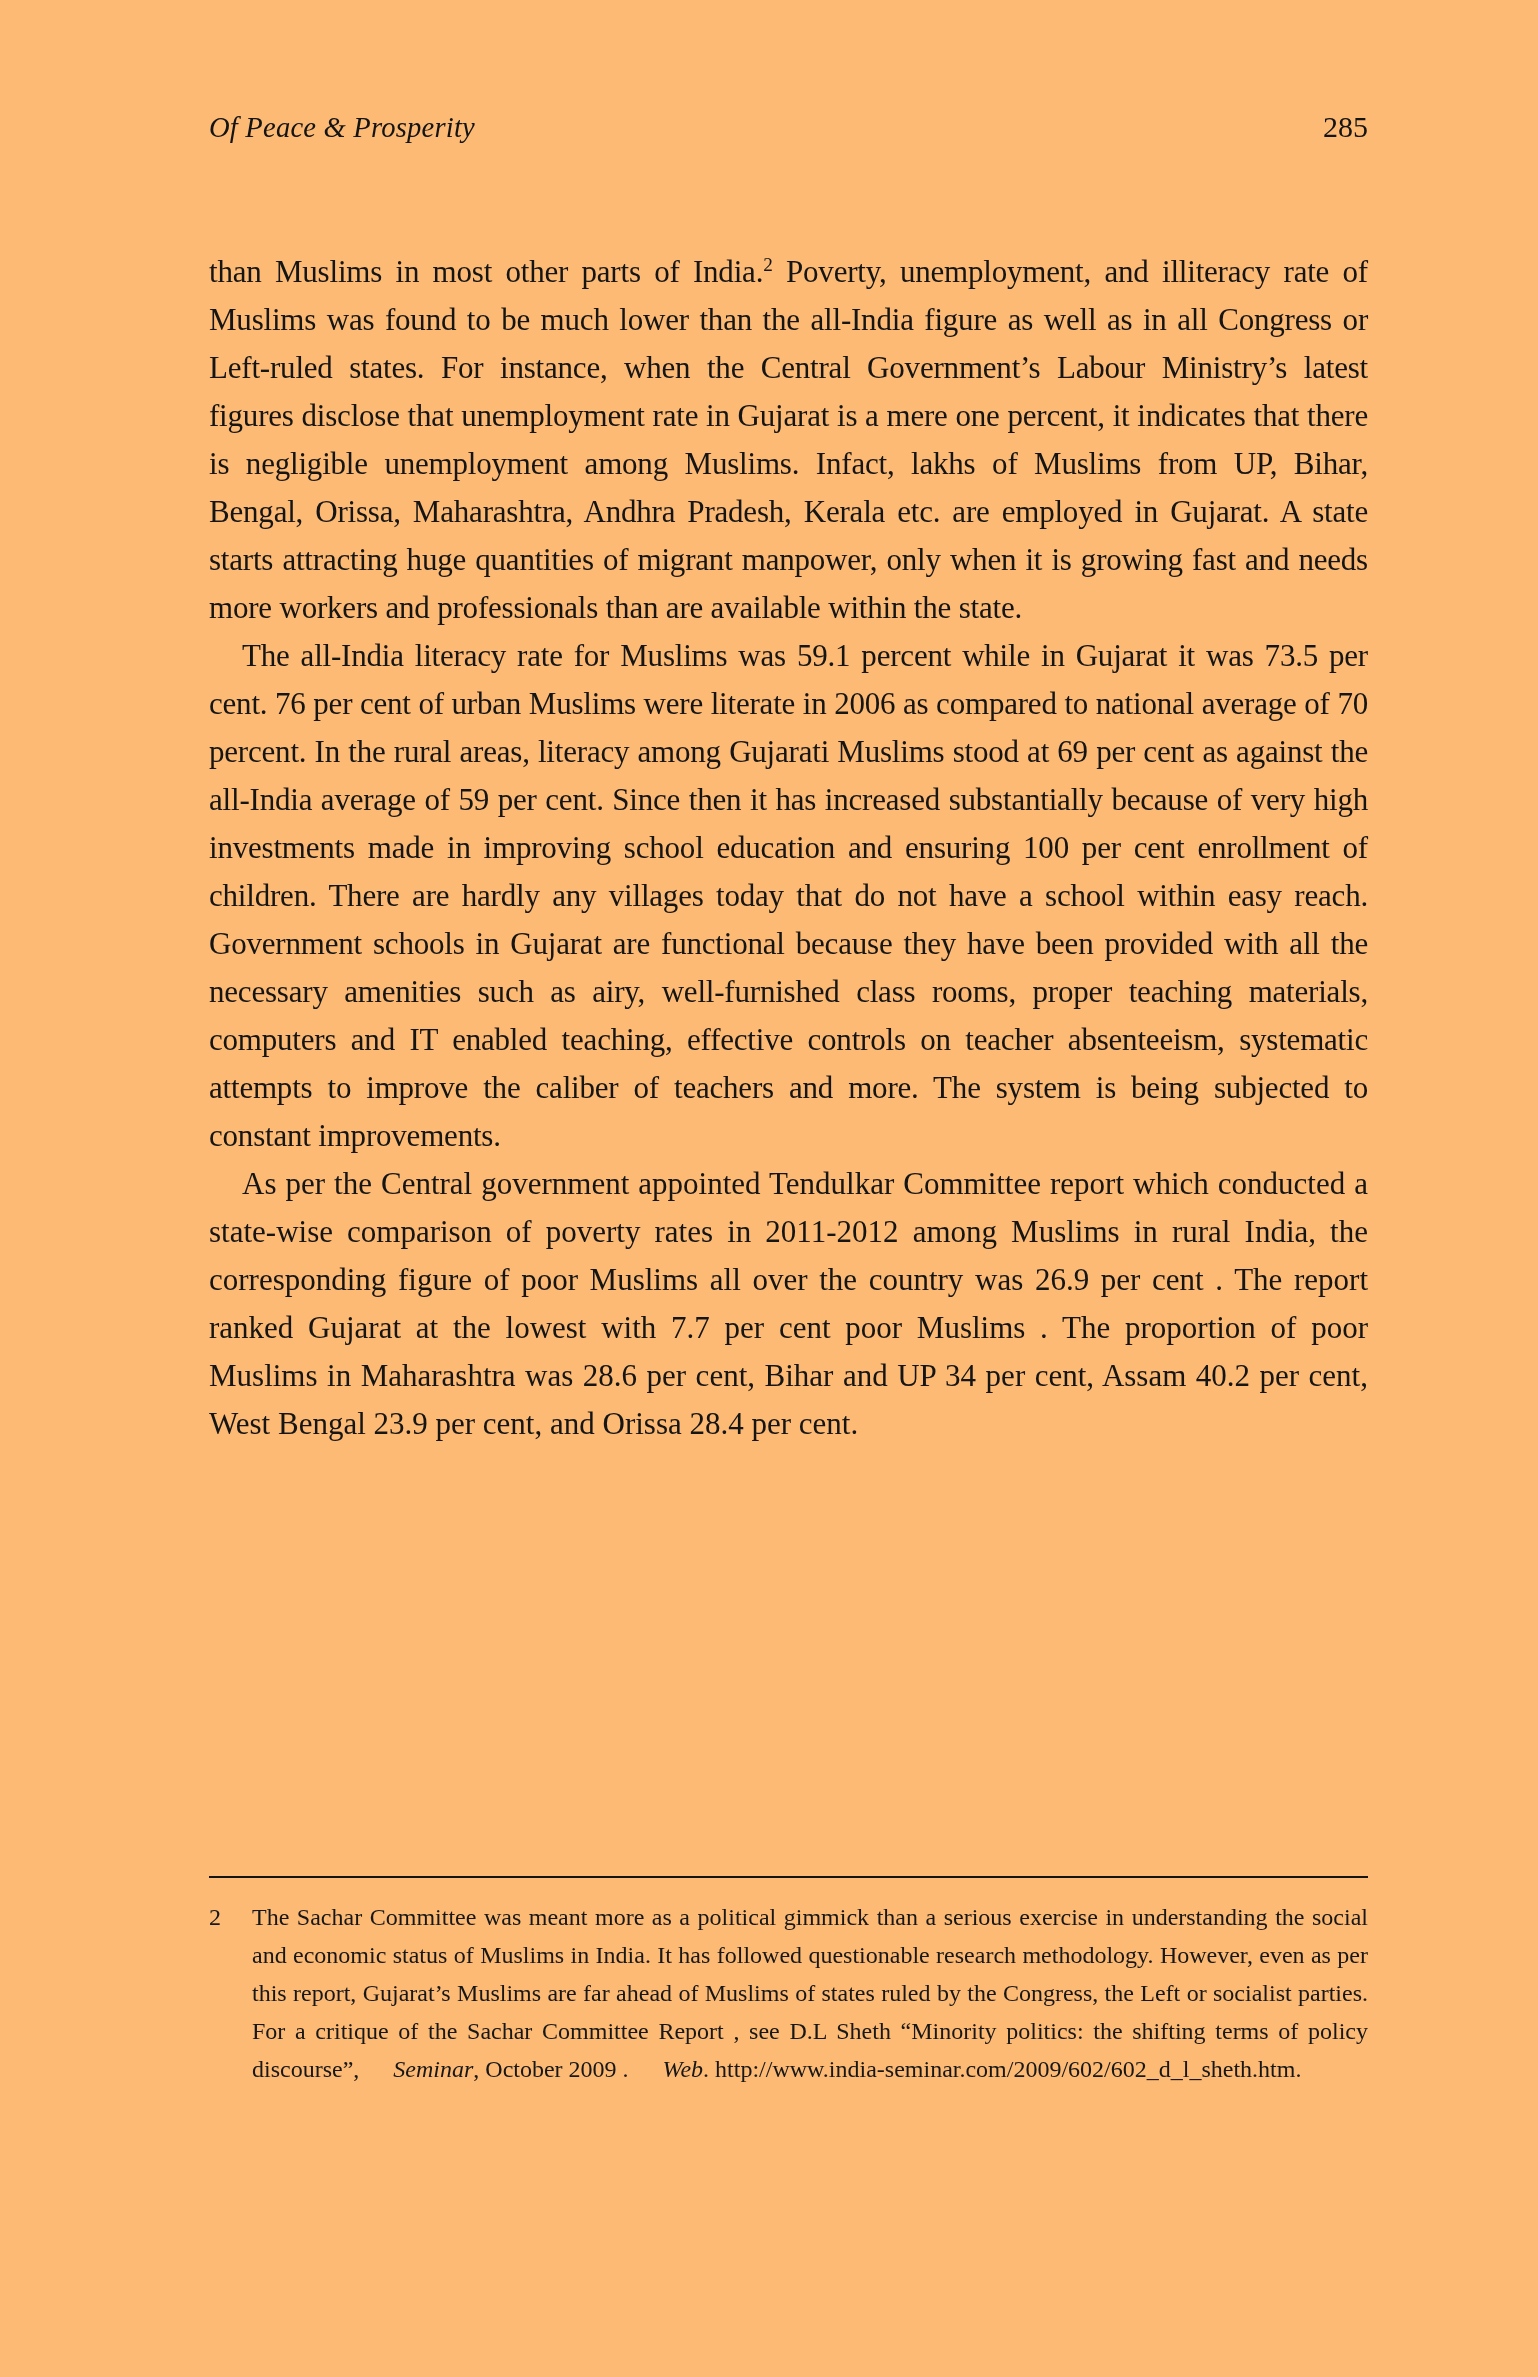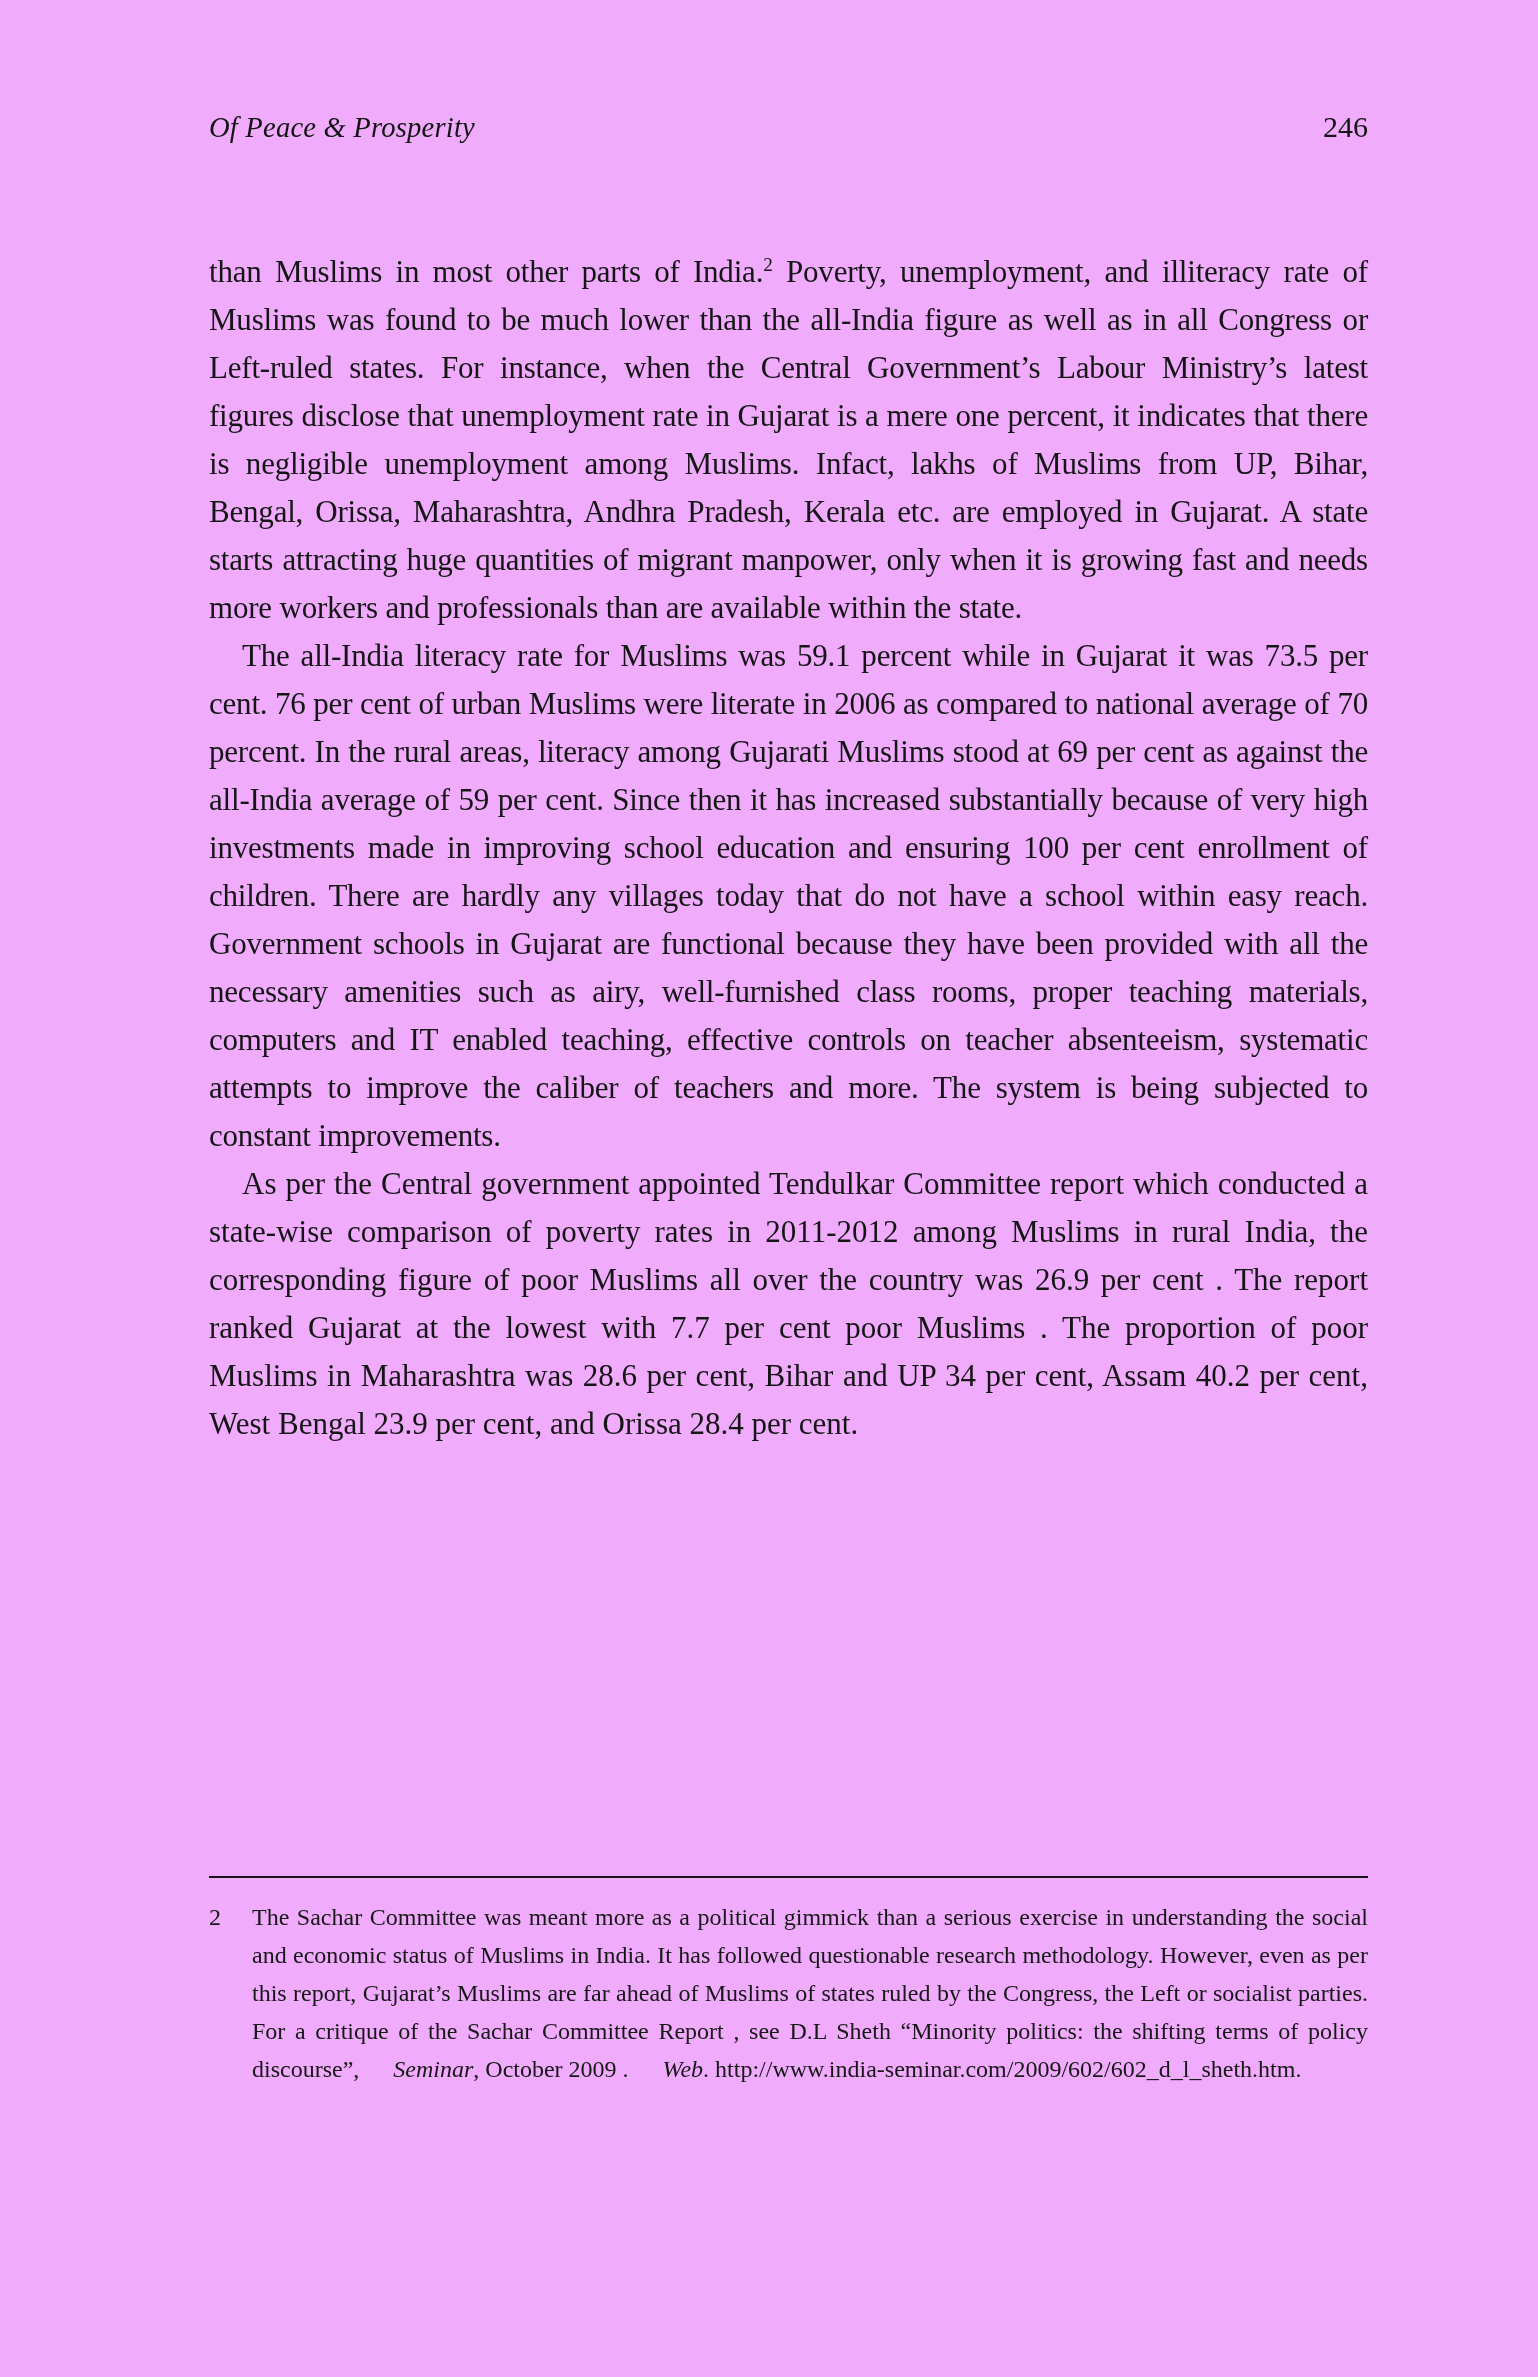--- a/index.html
+++ b/index.html
@@ -4,21 +4,21 @@
 <style>
   html, body {
     margin: 0;
     padding: 0;
     background: #ffffff;
   }
   .page {
     position: relative;
     width: 1539px;
     height: 2377px;
-    background: #f0abfc;
+    background: #fdba74;
     font-family: "Liberation Serif", "DejaVu Serif", serif;
     color: #161616;
     box-sizing: border-box;
     overflow: hidden;
   }
 
   
   .running-head {
     position: absolute;
     left: 209px;
@@ -97,21 +97,21 @@
   }
   .footnote i { font-style: italic; margin-left: 28px; }
 </style>
 </head>
 <body>
 
 <div class="page">
 
   <div class="running-head">
     <span class="title">Of Peace &amp; Prosperity</span>
-    <span class="folio">246</span>
+    <span class="folio">285</span>
   </div>
 
   <div class="body-block">
 
     <p class="para tight">
       <span>than Muslims in most other parts of India.</span><sup class="fn-ref">2</sup><span> Poverty, unemployment, and illiteracy rate of Muslims was found to be much lower than the all-India figure as well as in all Congress or Left-ruled states. For instance, when the Central Government’s Labour Ministry’s latest figures disclose that unemployment rate in Gujarat is a mere one percent, it indicates that there is negligible unemployment among Muslims. Infact, lakhs of Muslims from UP, Bihar, Bengal, Orissa, Maharashtra, Andhra Pradesh, Kerala etc. are employed in Gujarat. A state starts attracting huge quantities of migrant manpower, only when it is growing fast and needs more workers and professionals than are available within the state.</span>
     </p>
 
     <p class="para indent tight">The all-India literacy rate for Muslims was 59.1 percent while in Gujarat it was 73.5 per cent. 76 per cent of urban Muslims were literate in 2006 as compared to national average of 70 percent. In the rural areas, literacy among Gujarati Muslims stood at 69 per cent as against the all-India average of 59 per cent. Since then it has increased substantially because of very high investments made in improving school education and ensuring 100 per cent enrollment of children. There are hardly any villages today that do not have a school within easy reach. Government schools in Gujarat are functional because they have been provided with all the necessary amenities such as airy, well-furnished class rooms, proper teaching materials, computers and IT enabled teaching, effective controls on teacher absenteeism, systematic attempts to improve the caliber of teachers and more. The system is being subjected to constant improvements.</p>
 

